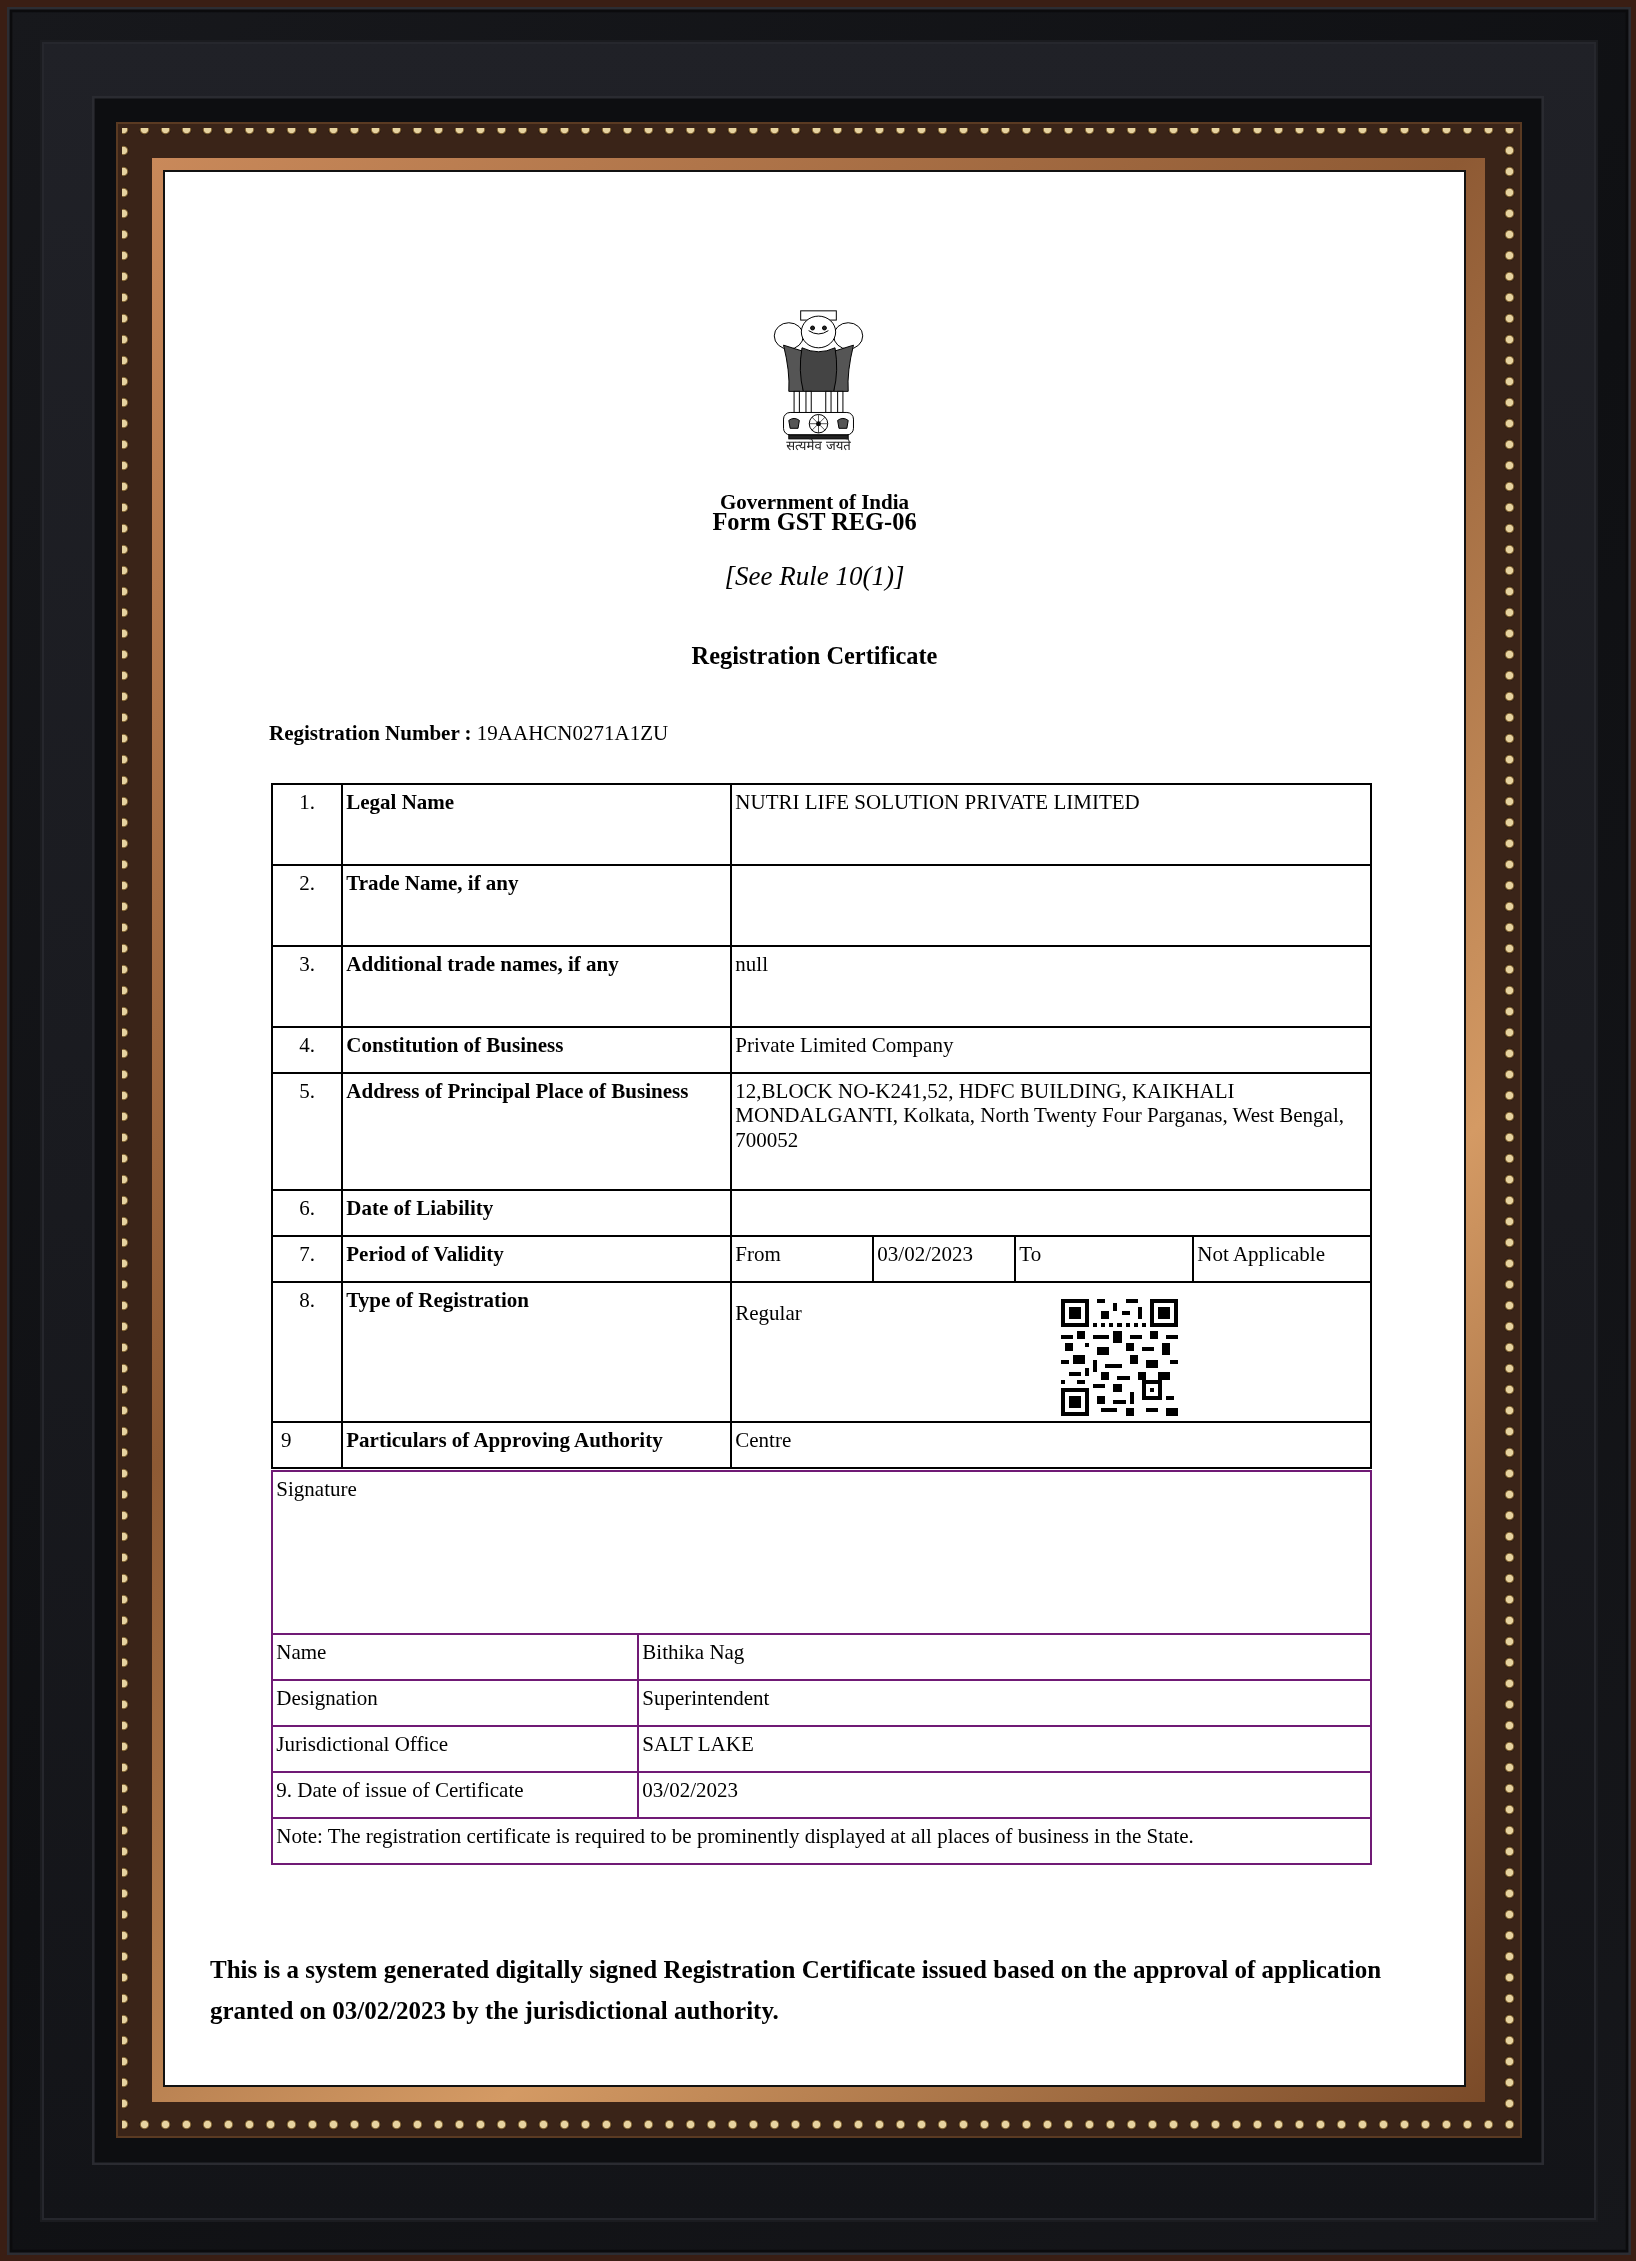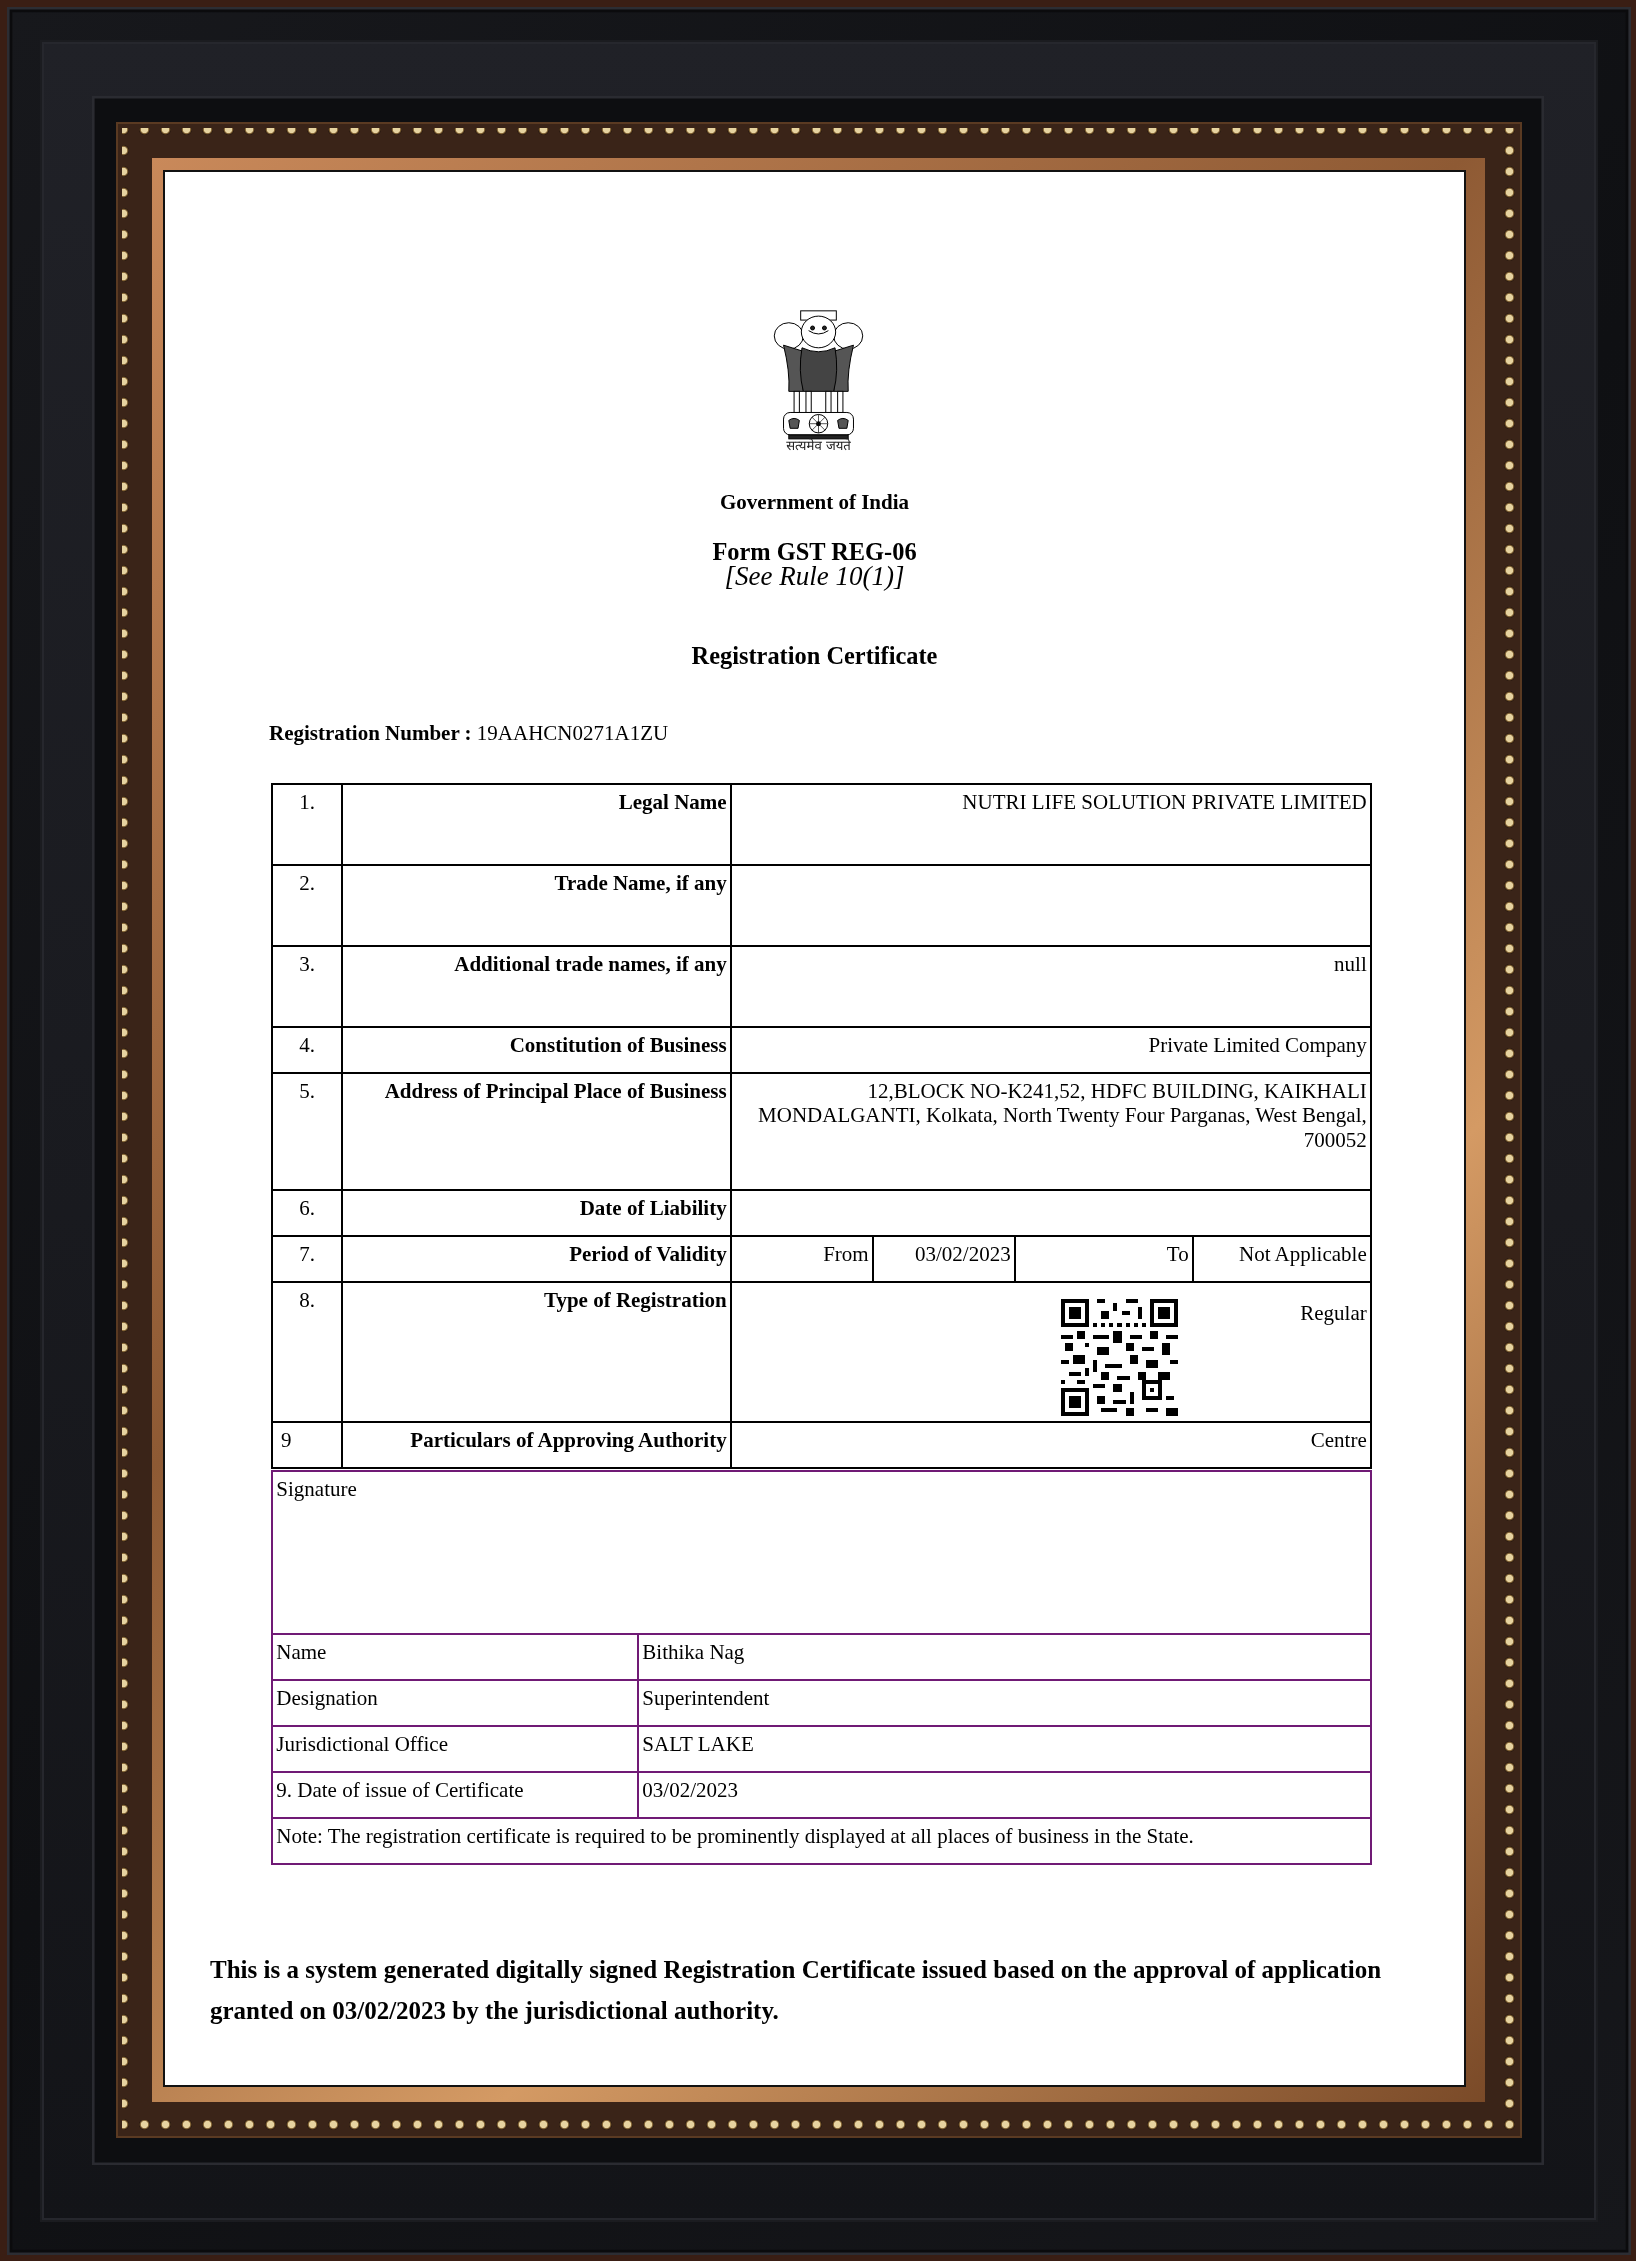--- a/index.html
+++ b/index.html
@@ -60,36 +60,35 @@
   }
   .emblem svg { width:100%; height:100%; display:block; }
   .motto {
     position:absolute; left:528px; top:264px; width:251px; text-align:center;
     font-family:"DejaVu Sans", sans-serif; font-size:13.2px; color:#222;
   }
   .head {
     position:absolute; left:0; width:100%; text-align:center; font-weight:bold;
   }
   .gov { top:318px; font-size:21px; }
-  .form { top:366px; font-size:24.4px;font-family:Liberation Serif, serif; }
+  .form { top:336px; font-size:24.4px;font-family:Liberation Serif, serif; }
   .rule { top:389px; font-size:27px; font-weight:normal; font-style:italic; }
   .title { top:470px; font-size:24.4px; }
   .regno {
     position:absolute; left:104px; top:549px; font-size:21px;
   }
   .regno b { font-weight:bold; }
   
   .tbl {
     position:absolute; left:106px; top:611px; width:1099px;
     border-collapse:collapse; font-size:21px; table-layout:fixed;
   }
   .tbl td {
     border:2px solid #000; vertical-align:top; padding:5.3px 3.3px 2.6px 3.3px;
     line-height:1.15;
-    text-align:right;
   }
   .tbl td.num { text-align:center; }
   .tbl td.lbl { font-weight:bold; }
   .qr { width:117px; height:117px; display:block; margin:6.6px 0 0 0; }
   .qr-cell { position:relative; }
   .qr-wrap { position:absolute; left:329px; top:9.2px; }
   .tbl2 {
     position:absolute; left:106px; width:1099px;
     border-collapse:collapse; font-size:21px; table-layout:fixed;
   }

